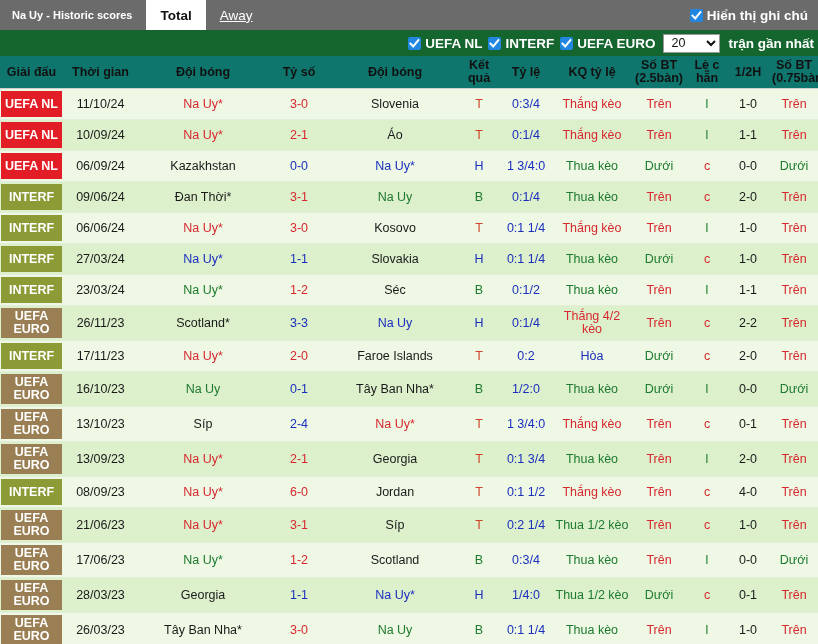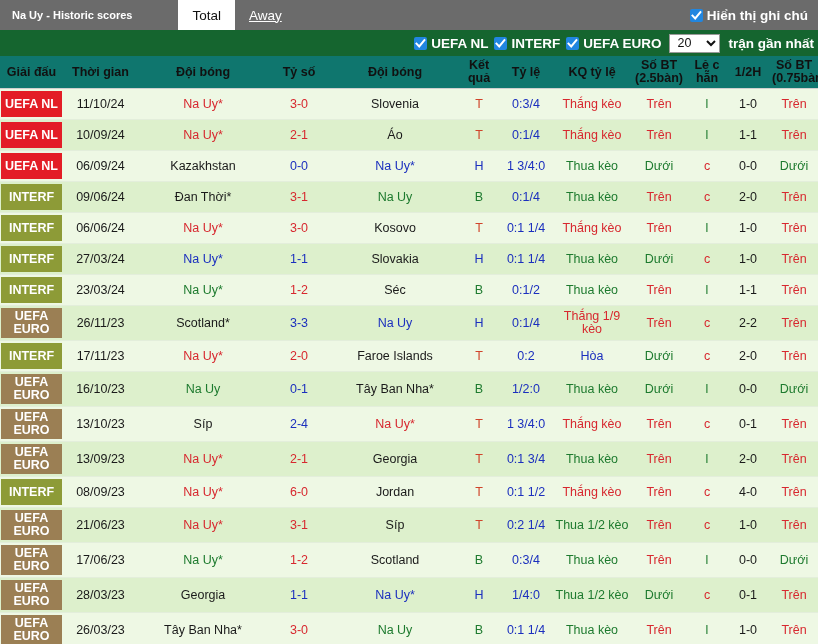--- a/index.html
+++ b/index.html
@@ -32,22 +32,21 @@
   .tab {
     display: flex; align-items: center;
     padding: 0 14px;
     font-size: 13.5px;
     white-space: nowrap;
     cursor: pointer;
   }
   .tab.active {
     background: #ffffff;
     color: #111111;
-    font-weight: normal;
-    margin-left: 32px;
+    font-weight: bold;
   }
   .tab.inactive {
     color: #ffffff;
     text-decoration: underline;
   }
   .topbar-right {
     margin-left: auto;
     display: flex;
     align-items: center;
     padding-right: 10px;
@@ -89,21 +88,21 @@
     white-space: nowrap;
   }
   .filter-group { display:flex; align-items:center; gap:4px; }
   .count-select {
     background: #ffffff;
     color: #111111;
     font-size: 12.5px;
     font-family: "Liberation Sans", sans-serif;
     border: 1px solid #999;
     height: 19px;
-    padding: 0 12px 0 3px;
+    padding: 0 18px 0 3px;
     margin: 0 2px;
     cursor: pointer;
   }
 
   
   table.scores {
     width: 818px;
     border-collapse: collapse;
     table-layout: fixed;
   }
@@ -374,21 +373,21 @@
         <tr class="row-b">
           <td class="league">
             <div class="badge" style="background: rgb(155, 127, 84);">UEFA EURO</div>
           </td>
           <td class="black">26/11/23</td>
           <td class="black">Scotland*</td>
           <td class="blue">3-3</td>
           <td class="blue">Na Uy</td>
           <td class="blue">H</td>
           <td class="blue">0:1/4</td>
-          <td class="red">Thắng 1/9 kèo</td>
+          <td class="red">Thắng 4/2 kèo</td>
           <td class="red">Trên</td>
           <td class="red">c</td>
           <td class="black">2-2</td>
           <td class="red">Trên</td>
         </tr>
         <tr class="row-a">
           <td class="league">
             <div class="badge" style="background: rgb(141, 155, 55);">INTERF</div>
           </td>
           <td class="black">17/11/23</td>

